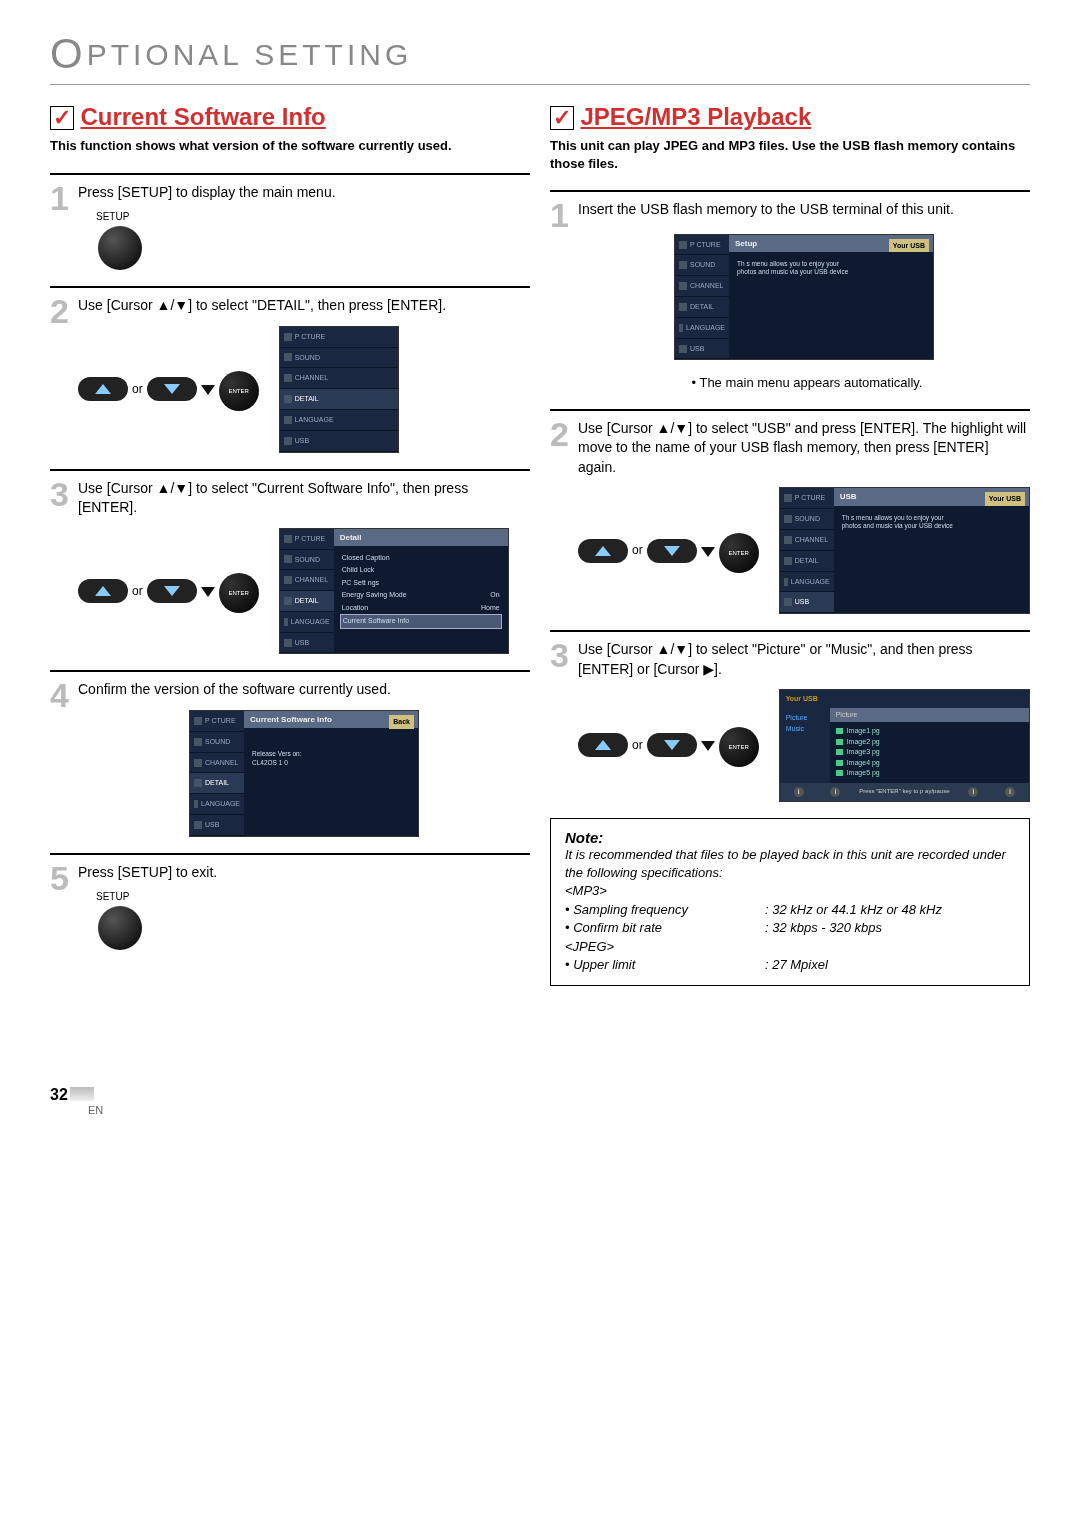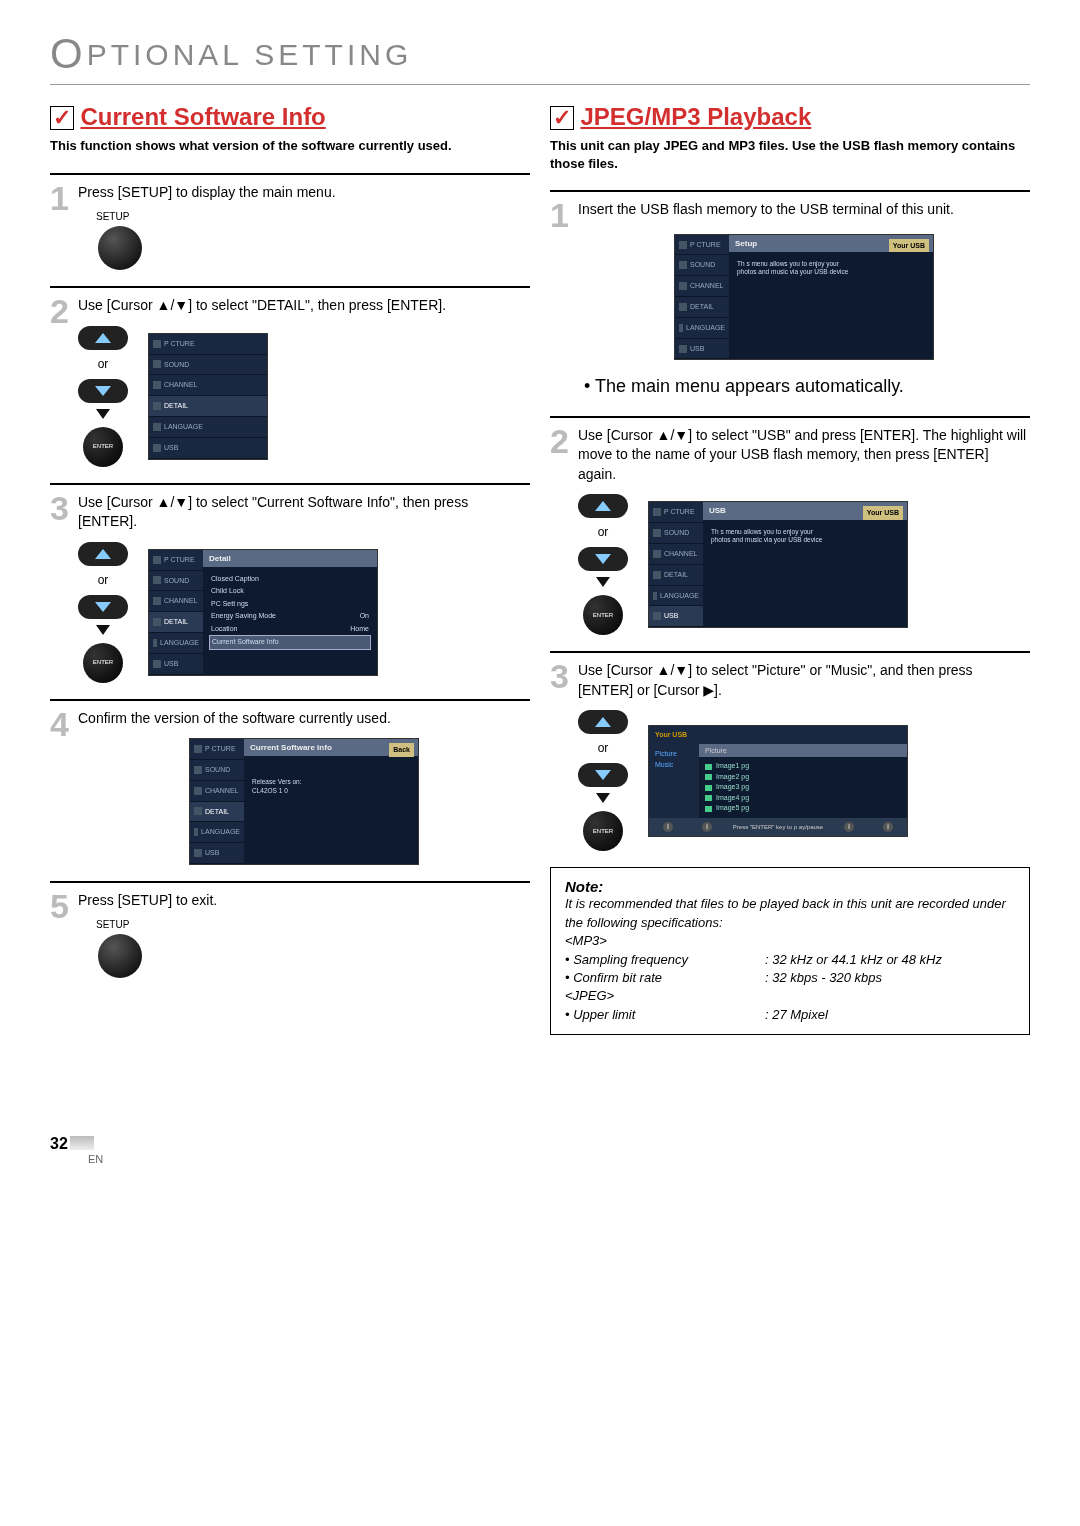--- a/index.html
+++ b/index.html
@@ -12,21 +12,21 @@
   .section-title { font-size: 24px; color: #d32f2f; font-weight: bold; text-decoration: underline; margin-bottom: 6px; }
   .chk { font-family: Arial; margin-right: 6px; font-size: 22px; border: 1px solid #000; padding: 0 2px; display: inline-block; line-height: 1; }
   .section-desc { font-size: 13px; font-weight: bold; margin-bottom: 18px; line-height: 1.35; }
   .step { border-top: 2px solid #000; padding-top: 8px; margin-bottom: 16px; position: relative; }
   .step-num { font-size: 34px; font-weight: bold; color: #bbb; position: absolute; left: 0; top: 4px; font-family: Arial; }
   .step-body { margin-left: 28px; font-size: 14px; line-height: 1.4; }
   .remote-graphic { margin-top: 8px; margin-bottom: 8px; }
   .remote-btn { width: 44px; height: 44px; background: radial-gradient(circle at 35% 30%, #555, #000); border-radius: 50%; margin-left: 20px; }
   .remote-lbl { font-size: 10px; margin-left: 18px; margin-bottom: 2px; }
   .cursor-graphic { display: flex; align-items: center; gap: 20px; margin-top: 10px; }
-  .cursor-stack { display: flex; flex-direction: column; align-items: center; gap: 4px; }
+  .cursor-stack { display: flex; flex-direction: row; align-items: center; gap: 4px; }
   .dpad { width: 50px; height: 24px; background: #222; border-radius: 12px; display: flex; align-items: center; justify-content: center; }
   .tri-up { width: 0; height: 0; border-left: 8px solid transparent; border-right: 8px solid transparent; border-bottom: 10px solid #8cf; }
   .tri-down { width: 0; height: 0; border-left: 8px solid transparent; border-right: 8px solid transparent; border-top: 10px solid #8cf; }
   .or-text { font-size: 12px; margin: 2px 0; }
   .enter-btn { width: 40px; height: 40px; background: radial-gradient(circle at 30% 30%, #333, #000); border-radius: 50%; display: flex; align-items: center; justify-content: center; color: #fff; font-size: 6px; margin-top: 4px; }
   .arrow-dn-sm { width: 0; height: 0; border-left: 7px solid transparent; border-right: 7px solid transparent; border-top: 10px solid #111; margin-top: 2px; }
   
   .tv { background: #1a2740; border: 1px solid #333; font-size: 8px; color: #ccc; display: flex; min-height: 100px; }
   .tv-side { width: 54px; background: #1a2740; display: flex; flex-direction: column; }
   .tv-side-item { padding: 5px 4px; border-bottom: 1px solid #0a1525; font-size: 7px; color: #9ab; display:flex; align-items:center; gap:3px;}
@@ -312,21 +312,21 @@
                   <span>USB</span>
                 </div>
             </div>
             <div class="tv-main">
               <div class="tv-header">Setup</div>
               <div class="tv-right-box">Your USB</div>
               <div class="tv-desc" style="width:65%;">Th s menu allows you to enjoy your photos and music via your USB device</div>
             </div>
           </div>
         </div>
-        <div style="font-size:18px; margin-left:6px;">• <span>The main menu appears automatically.</span></div>
+        <div style="font-size:13px; margin-left:6px;text-align:center;">• <span>The main menu appears automatically.</span></div>
       </div>
     </div>
 
     <div class="step">
       <div class="step-num">2</div>
       <div class="step-body">
         <div>Use [Cursor ▲/▼] to select "USB" and press [ENTER]. The highlight will move to the name of your USB flash memory, then press [ENTER] again.</div>
         <div class="cursor-graphic">
           <div class="cursor-stack">
             <div class="dpad">

